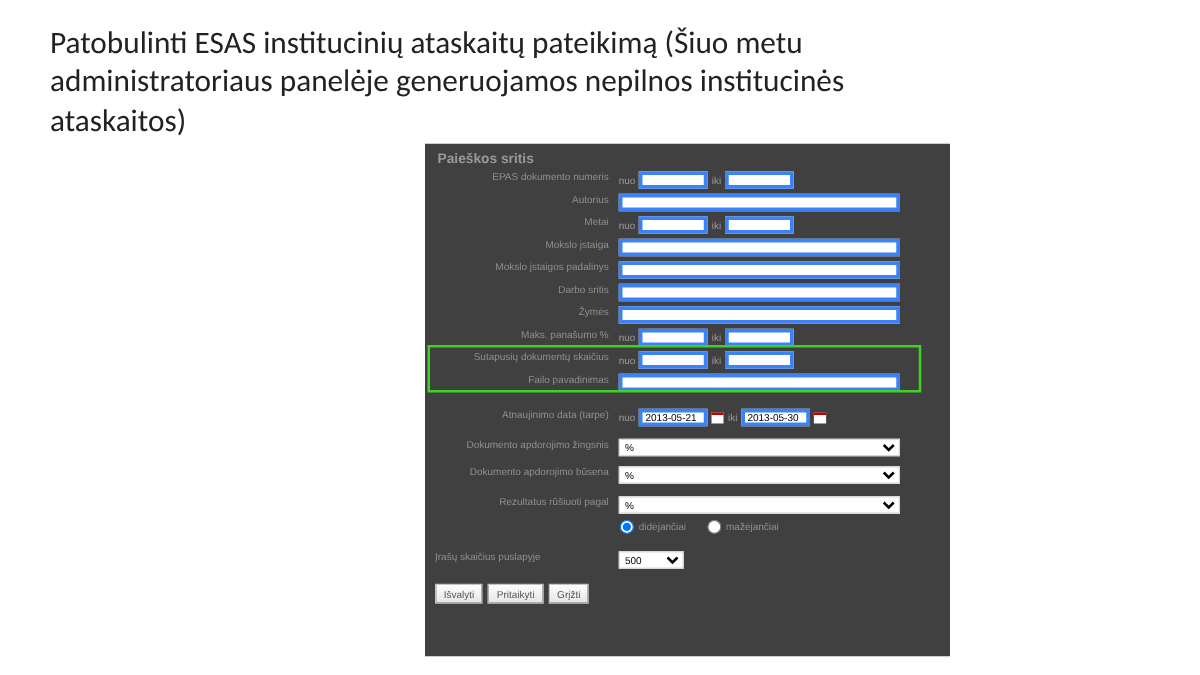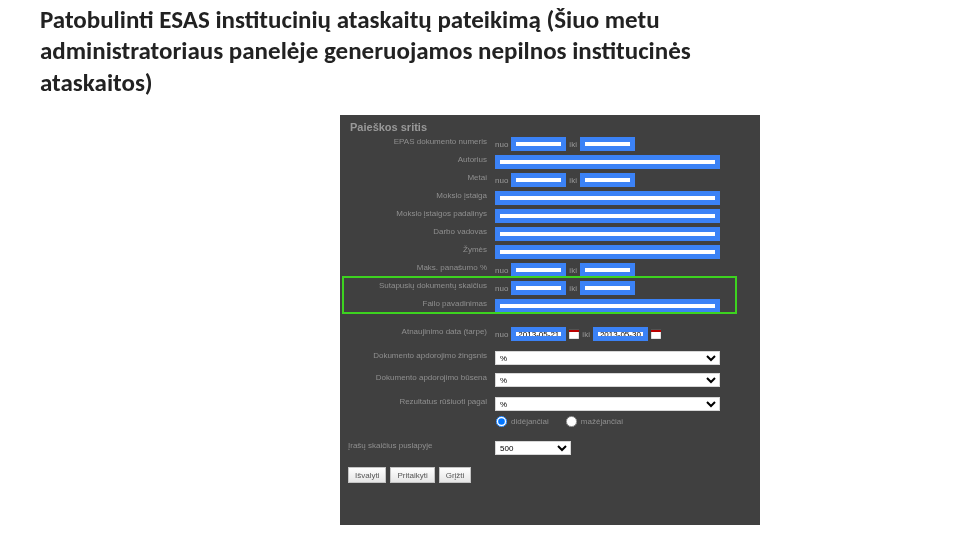--- a/index.html
+++ b/index.html
@@ -1,29 +1,29 @@
 <!DOCTYPE html>
 <html><head>
 <meta charset="utf-8">
 <style>
   * { box-sizing: border-box; margin: 0; padding: 0; }
   body { width: 960px; height: 540px; background: #fff; font-family: "Segoe UI", Calibri, Arial, sans-serif; position: relative; }
-  .title { position: absolute; left: 40px; top: 4px; width: 680px; font-size: 25px; color: #222; line-height: 1.25; font-weight: 700; }
+  .title { position: absolute; left: 40px; top: 18px; width: 680px; font-size: 25px; color: #222; line-height: 1.25; font-weight: 400; }
   .panel { position: absolute; left: 340px; top: 115px; width: 420px; height: 410px; background: #404040; font-family: Arial, sans-serif; color: #8f8f8f; font-size: 8px; padding: 4px 0 0 0; }
   .panel-title { font-size: 11px; color: #999; font-weight: bold; padding: 2px 10px 4px 10px; }
   .row { display: flex; align-items: flex-start; min-height: 18px; }
   .label { width: 155px; text-align: right; padding-right: 8px; color: #8f8f8f; }
   .controls { flex: 1; display: flex; align-items: center; gap: 3px; padding-right: 10px; }
-  .inp { height: 14px; border: 5px solid #3b82f6; background: #fff; font-size: 8px; padding: 0 2px; }
+  .inp { height: 14px; border: 3px solid #3b82f6; background: #fff; font-size: 8px; padding: 0 2px; }
   .full { width: 225px; }
   .small { width: 55px; }
   .date { width: 55px; }
   .sub { color: #9a9a9a; }
   .select { height: 14px; border: 1px solid #d7d7d7; background: #fff; font-size: 8px; width: 225px; }
-  .sel60 { width: 76px; }
+  .sel60 { width: 52px; }
   .hl { position: absolute; border: 2px solid #3dd320; pointer-events: none; }
   .btn { height: 16px; border: 1px solid #c4c4c4; background: linear-gradient(#fefefe,#e6e6e6); font-size: 8px; color: #555; padding: 0 6px; cursor: pointer; }
   .btnrow { display: flex; gap: 4px; margin-left: 8px; margin-top: 8px; }
   .radio, .chk { transform: scale(0.85); }
   .cal { width: 10px; height: 10px; display: inline-block; position: relative; }
   .cal svg { width: 10px; height: 10px; }
 </style>
 </head>
 <body>
 
@@ -69,21 +69,21 @@
   </div>
 
   <div class="row">
     <div class="label">Mokslo įstaigos padalinys</div>
     <div class="controls">
         <input class="inp full" style="">
       </div>
   </div>
 
   <div class="row">
-    <div class="label">Darbo vadovas</div>
+    <div class="label">Darbo sritis</div>
     <div class="controls">
         <input class="inp full" style="">
       </div>
   </div>
 
   <div class="row">
     <div class="label">Žymės</div>
     <div class="controls">
         <input class="inp full" style="">
       </div>

